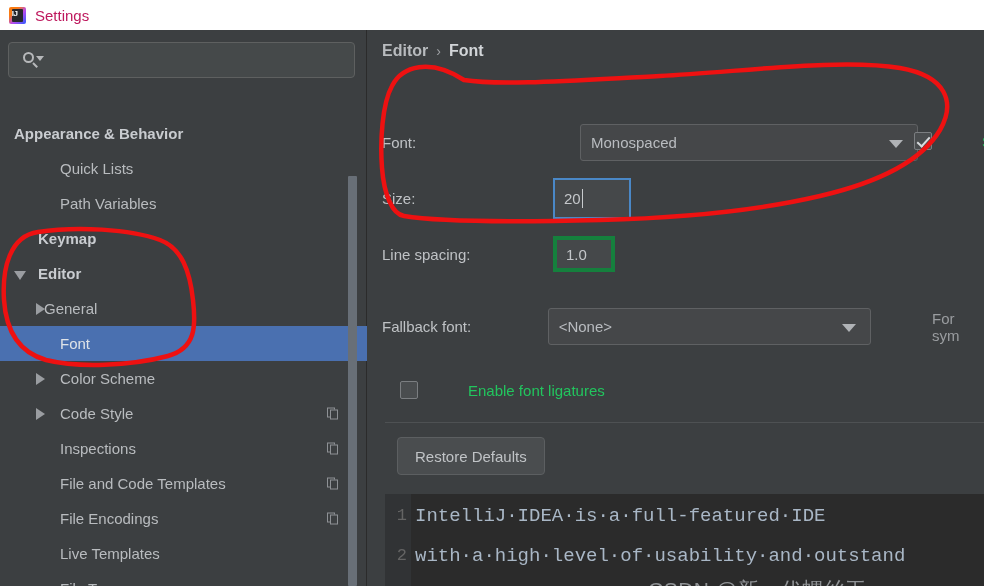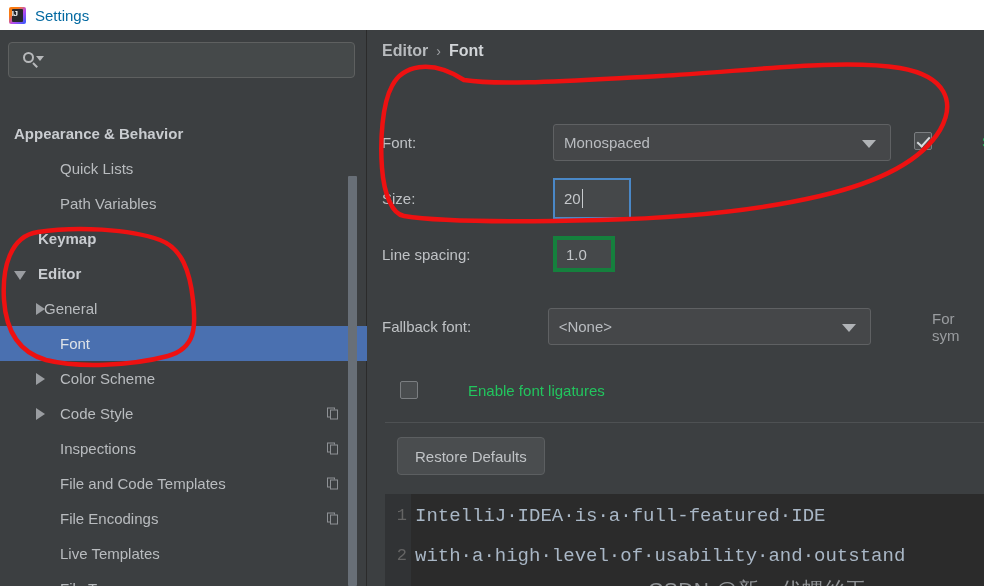--- a/index.html
+++ b/index.html
@@ -18,21 +18,21 @@
     padding-left: 9px;
   }
   #ij-logo { width: 17px; height: 17px; position: relative; flex: none; }
   #ij-logo .sq { position: absolute; inset: 0; border-radius: 2px;
     background: linear-gradient(135deg,#f97a12 0%,#f97a12 28%,#b64cf0 58%,#2d5bff 100%); }
   #ij-logo .inner { position: absolute; left: 3px; top: 2px; width: 11px; height: 13px;
     background: #27282c; border-radius: 1px; }
   #ij-logo .ij { position: absolute; left: 0; top: 0; width: 11px; height: 13px;
     color: #fff; font-size: 8px; line-height: 13px; text-align: center;
     font-family: "Liberation Sans", sans-serif; font-weight: 700; letter-spacing: -.5px;}
-  #title-text { font-size: 15px; color: #0369a1; }
+  #title-text { font-size: 15px; color: #be185d; }
 
   
   #dialog {
     position: absolute; left: 0; top: 30px; width: 984px; height: 556px;
     background: #3c3f41;
   }
 
   
   #sidebar {
     position: absolute; left: 0; top: 0; width: 367px; height: 556px;
@@ -290,21 +290,21 @@
   <div id="content">
 
     <div id="breadcrumb">
       <span class="crumb-1">Editor</span>
       <span class="sep">›</span>
       <span class="crumb-2">Font</span>
     </div>
 
     <div class="row" style="left:14px; top:94px;">
       <span class="field-label" style="width:132px;">Font:</span>
-      <div class="combo" style="width:338px;">
+      <div class="combo" style="width:338px;margin-left:27px;">
         <span>Monospaced</span>
         <span class="arrow"></span>
       </div>
     </div>
 
     <div class="row" style="left:546px; top:102px;">
       <span class="checkbox checked"></span>
       <span class="cb-label">Sho</span>
     </div>
 

